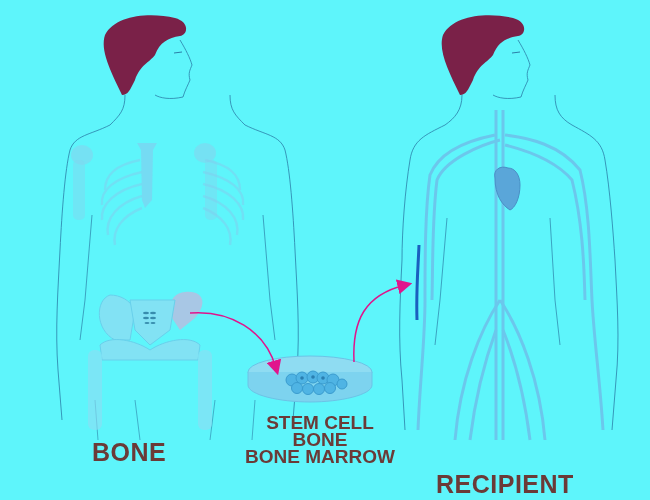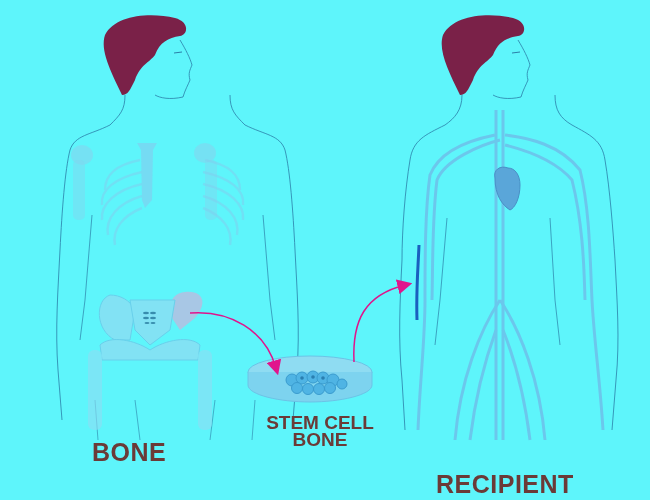--- a/index.html
+++ b/index.html
@@ -110,13 +110,14 @@
 
   <path d="M190,313 C230,310 265,330 276,368" fill="none" stroke="#e0148c" stroke-width="1.5" marker-end="url(#arrowhead)"></path>
   <path d="M354,362 C352,320 365,295 405,285" fill="none" stroke="#e0148c" stroke-width="1.5" marker-end="url(#arrowhead)"></path>
 </svg>
 
 <div class="label donor-label">BONE</div>
 <div class="label recipient-label">RECIPIENT</div>
 <div class="label dish-label">
   <span>STEM CELL</span>
   <span>BONE</span>
+  <span>BONE MARROW</span>
 </div>
 
 </body></html>

